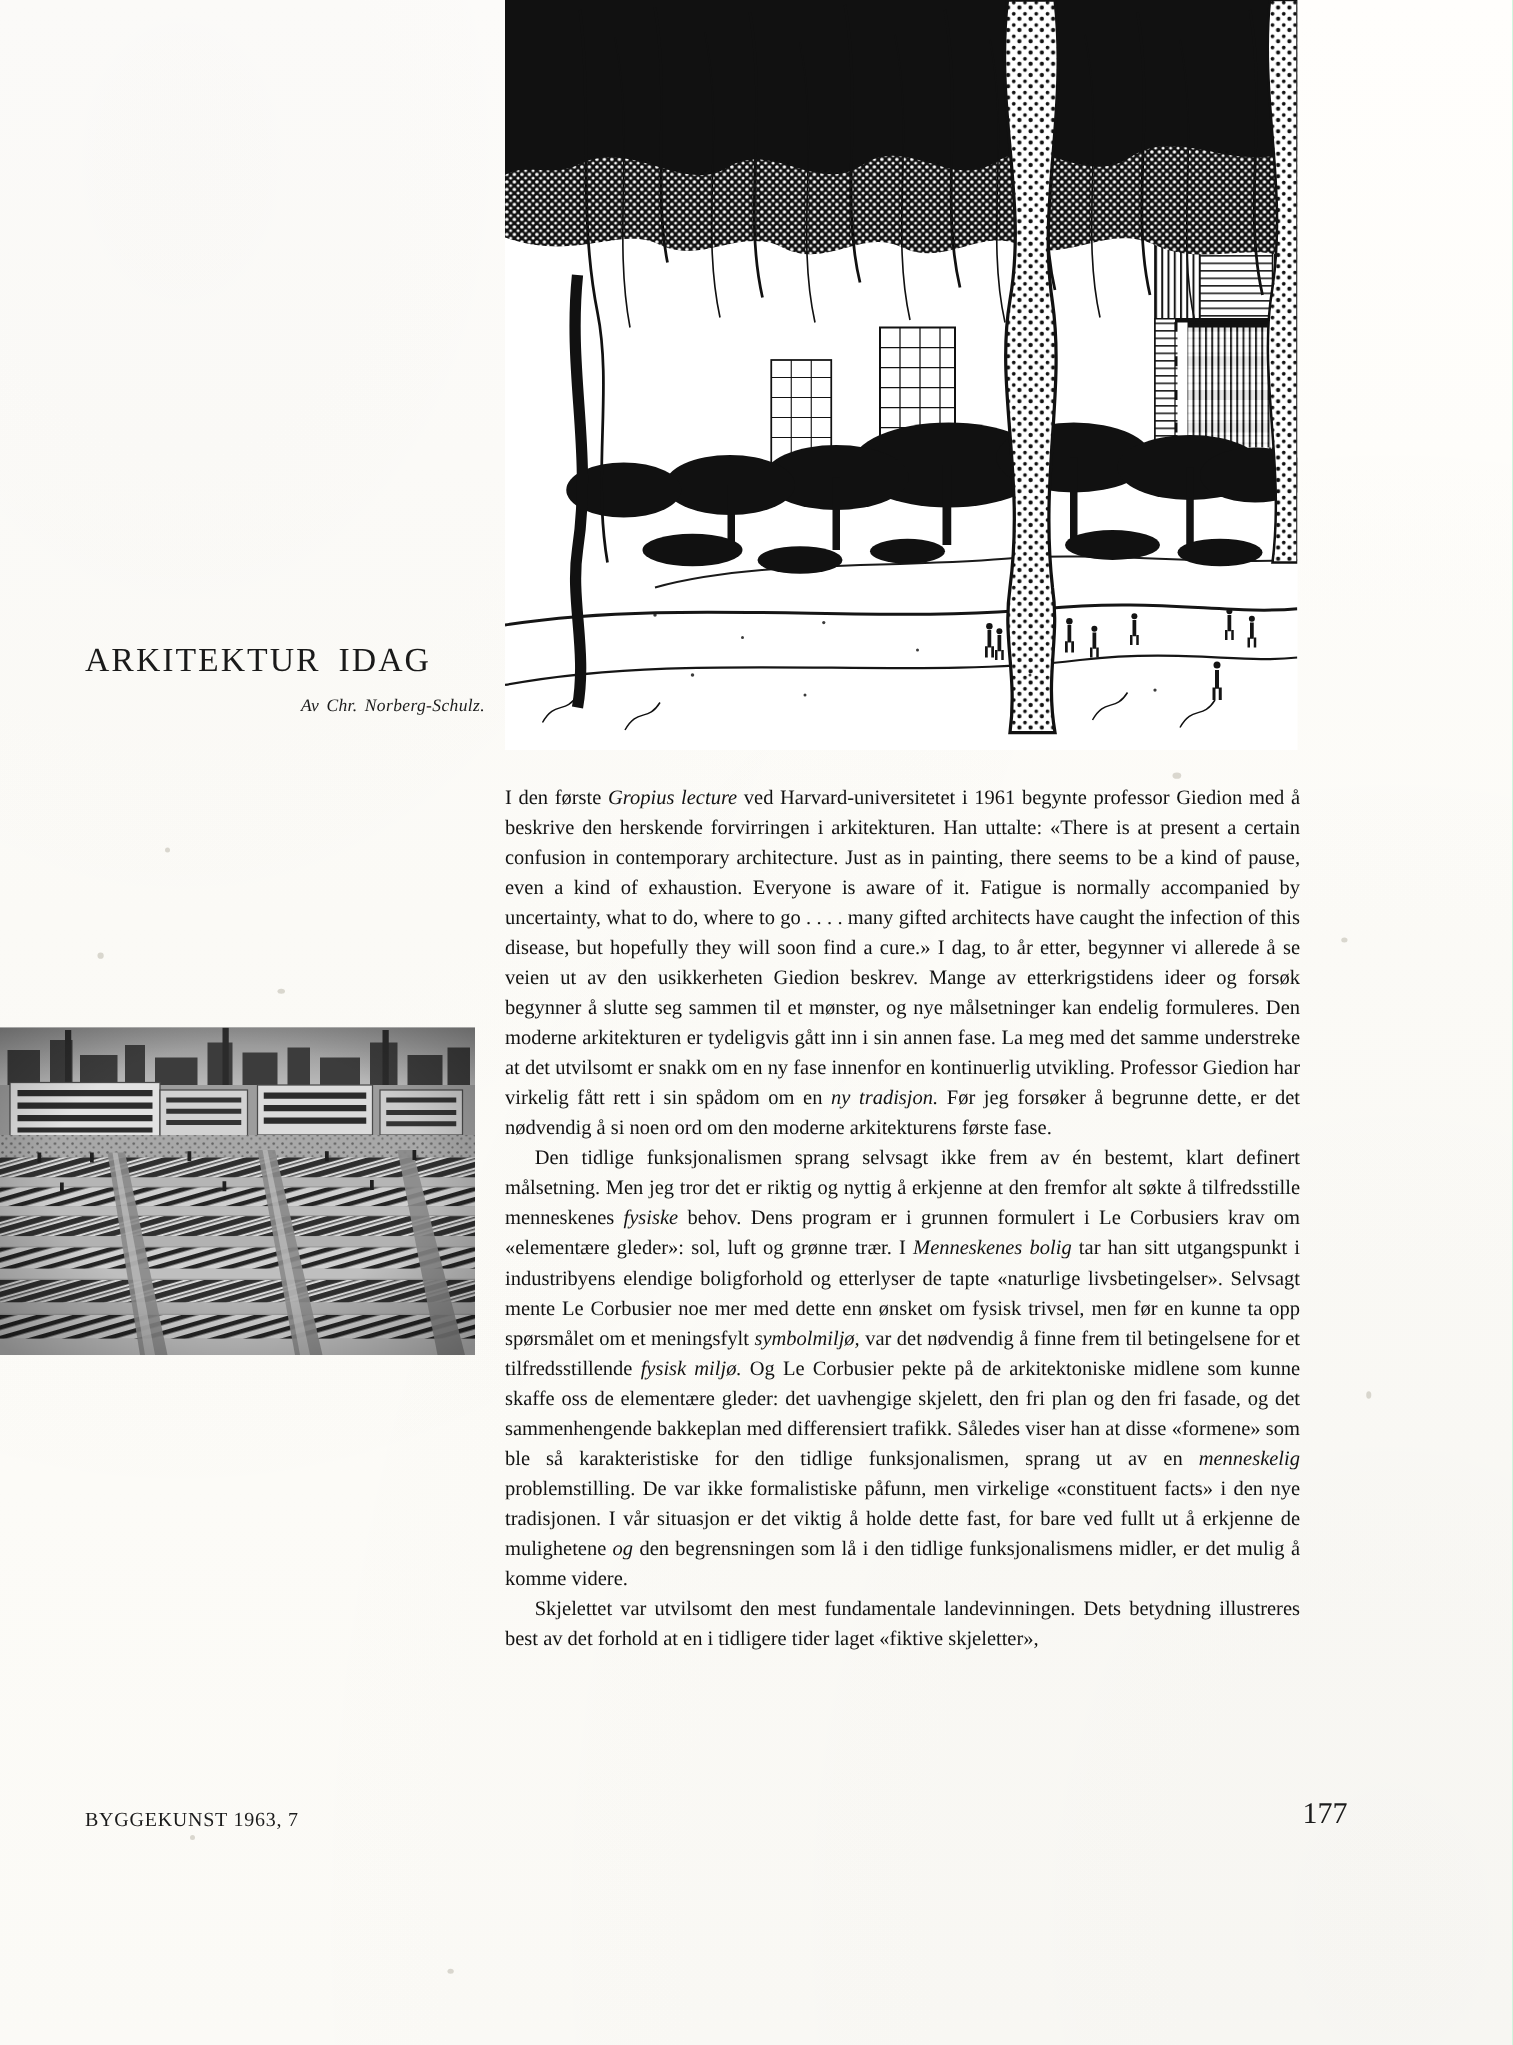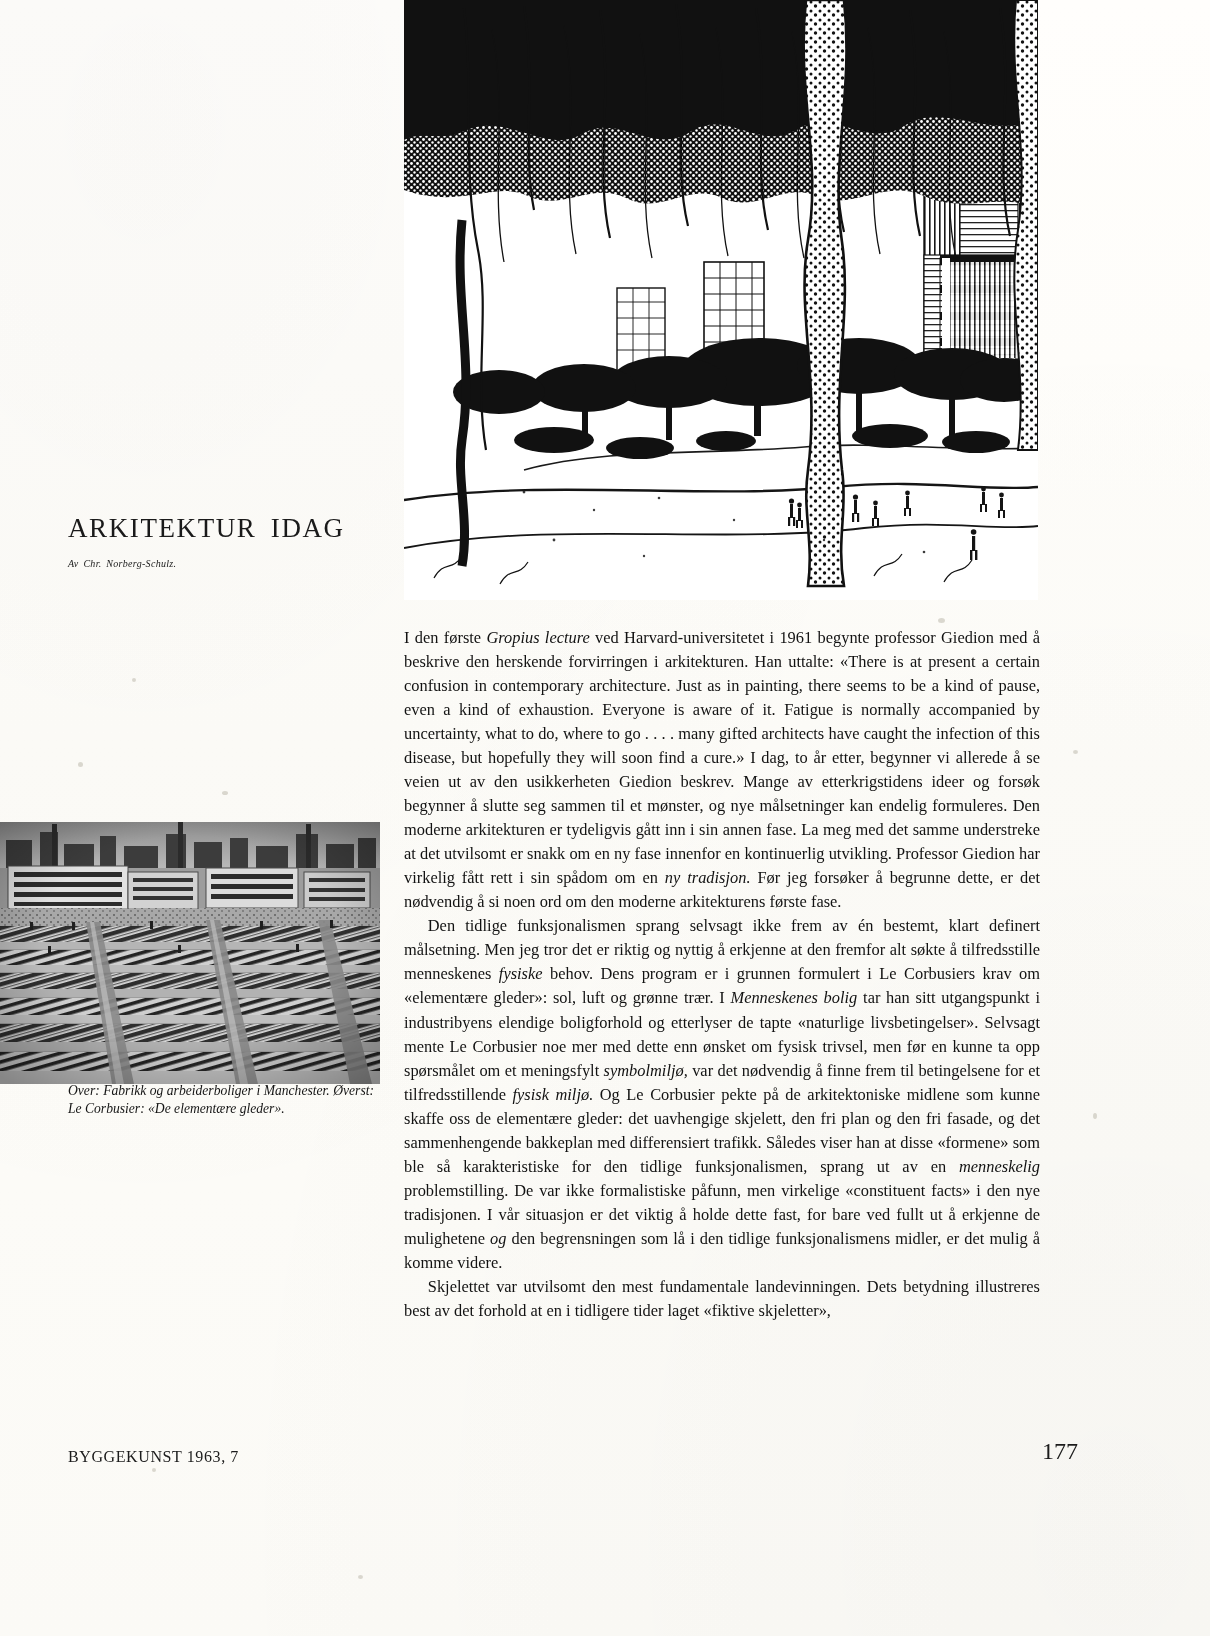--- a/index.html
+++ b/index.html
@@ -51,25 +51,26 @@
     margin: 0;
     font-size: 27px;
     font-weight: 400;
     letter-spacing: 1.6px;
     word-spacing: 6px;
     font-family: "Liberation Serif", "DejaVu Serif", serif;
     color: #1a1a1a;
   }
   .byline {
     margin: 14px 0 0 0;
-    font-size: 10px;
+    font-size: 14px;
     font-style: italic;
     letter-spacing: 0.3px;
     word-spacing: 2px;
     color: #1a1a1a;
+    text-align: right;
   }
 
   .lecture-note {
     position: absolute;
     left: 68px;
     top: 628px;
     width: 305px;
     font-size: 13.6px;
     font-style: italic;
     line-height: 1.35;
@@ -476,21 +477,20 @@
       <rect width="380" height="262" fill="url(#vg)"></rect>
       <defs>
         <radialGradient id="vg" cx="50%" cy="45%" r="72%">
           <stop offset="55%" stop-color="rgba(0,0,0,0)"></stop>
           <stop offset="100%" stop-color="rgba(0,0,0,0.30)"></stop>
         </radialGradient>
       </defs>
     </svg>
   </div>
 
-  <div class="photo-caption">Over: Fabrikk og arbeiderboliger i Manchester. Øverst: Le Corbusier: «De elementære gleder».</div>
 
   <div class="body-col">
     <p><span>I den første </span><span class="ital">Gropius lecture</span><span> ved Harvard-universitetet i 1961 begynte professor Giedion med å beskrive den herskende forvirringen i arkitekturen. Han uttalte: «There is at present a certain confusion in contemporary architecture. Just as in painting, there seems to be a kind of pause, even a kind of exhaustion. Everyone is aware of it. Fatigue is normally accompanied by uncertainty, what to do, where to go . . . . many gifted architects have caught the infection of this disease, but hopefully they will soon find a cure.» I dag, to år etter, begynner vi allerede å se veien ut av den usikkerheten Giedion beskrev. Mange av etterkrigstidens ideer og forsøk begynner å slutte seg sammen til et mønster, og nye målsetninger kan endelig formuleres. Den moderne arkitekturen er tydeligvis gått inn i sin annen fase. La meg med det samme understreke at det utvilsomt er snakk om en ny fase innenfor en kontinuerlig utvikling. Professor Giedion har virkelig fått rett i sin spådom om en </span><span class="ital">ny tradisjon.</span><span> Før jeg forsøker å begrunne dette, er det nødvendig å si noen ord om den moderne arkitekturens første fase.</span></p>
     <p><span>Den tidlige funksjonalismen sprang selvsagt ikke frem av én bestemt, klart definert målsetning. Men jeg tror det er riktig og nyttig å erkjenne at den fremfor alt søkte å tilfredsstille menneskenes </span><span class="ital">fysiske</span><span> behov. Dens program er i grunnen formulert i Le Corbusiers krav om «elementære gleder»: sol, luft og grønne trær. I </span><span class="ital">Menneskenes bolig</span><span> tar han sitt utgangspunkt i industribyens elendige boligforhold og etterlyser de tapte «naturlige livsbetingelser». Selvsagt mente Le Corbusier noe mer med dette enn ønsket om fysisk trivsel, men før en kunne ta opp spørsmålet om et meningsfylt </span><span class="ital">symbolmiljø,</span><span> var det nødvendig å finne frem til betingelsene for et tilfredsstillende </span><span class="ital">fysisk miljø.</span><span> Og Le Corbusier pekte på de arkitektoniske midlene som kunne skaffe oss de elementære gleder: det uavhengige skjelett, den fri plan og den fri fasade, og det sammenhengende bakkeplan med differensiert trafikk. Således viser han at disse «formene» som ble så karakteristiske for den tidlige funksjonalismen, sprang ut av en </span><span class="ital">menneskelig</span><span> problemstilling. De var ikke formalistiske påfunn, men virkelige «constituent facts» i den nye tradisjonen. I vår situasjon er det viktig å holde dette fast, for bare ved fullt ut å erkjenne de mulighetene </span><span class="ital">og</span><span> den begrensningen som lå i den tidlige funksjonalismens midler, er det mulig å komme videre.</span></p>
     <p><span>Skjelettet var utvilsomt den mest fundamentale landevinningen. Dets betydning illustreres best av det forhold at en i tidligere tider laget «fiktive skjeletter»,</span></p>
   </div>
 
   <div class="footer-left">BYGGEKUNST 1963, 7</div>
   <div class="footer-right">177</div>
 

